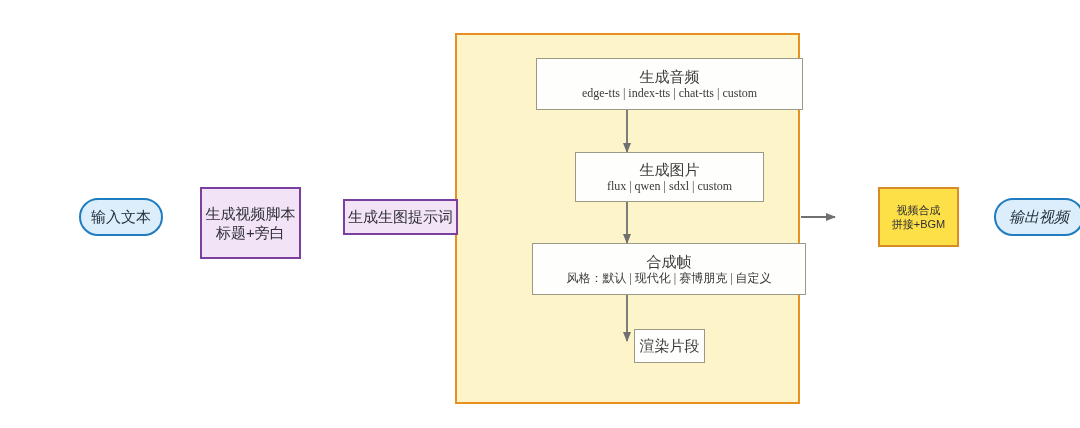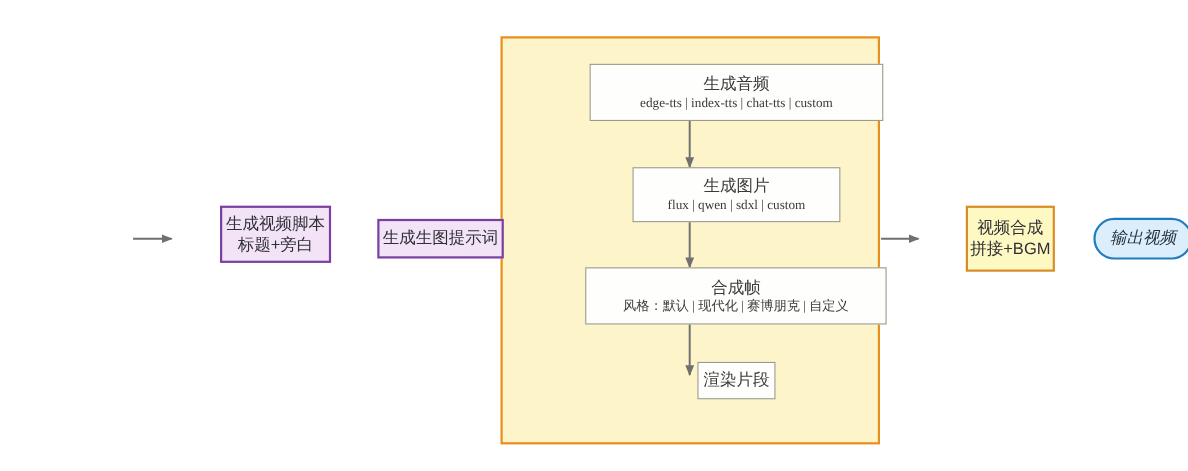--- a/index.html
+++ b/index.html
@@ -55,22 +55,22 @@
   .node-purple {
     border: 2px solid #7b3fa0;
     background: #f2e3f7;
     font-size: 15px;
     color: #2f2f35;
   }
 
   
   .node-orange {
     border: 2px solid #d98b28;
-    background: #fef9c3;
-    font-size: 15px;
+    background: #fde047;
+    font-size: 11px;
     color: #2f2f35;
   }
 
   
   .subgraph {
     position: absolute;
     box-sizing: border-box;
     border: 2px solid #e8901f;
     background: #fdf5c9;
   }
@@ -113,22 +113,25 @@
       <line x1="627" y1="198" x2="627" y2="243"></line>
 
       <line x1="627" y1="294" x2="627" y2="341"></line>
 
       <line x1="801" y1="217" x2="835" y2="217"></line>
 
       <line x1="917" y1="217" x2="951" y2="217"></line>
     </g>
   </svg>
 
+  <div class="node node-stadium" style="left:37px; top:198px; width:84px; height:38px;">
+    <span class="line">输入文本</span>
+  </div>
 
-  <div class="node node-purple" style="left:158px; top:187px; width:101px; height:52px;">
+  <div class="node node-purple" style="left:158px; top:187px; width:101px; height:72px;">
     <span class="line">生成视频脚本</span>
     <span class="line">标题+旁白</span>
   </div>
 
   <div class="node node-purple" style="left:301px; top:199px; width:115px; height:36px;">
     <span class="line">生成生图提示词</span>
   </div>
 
   <div class="node node-plain" style="left:494px; top:58px; width:267px; height:52px;">
     <span class="line">生成音频</span>

